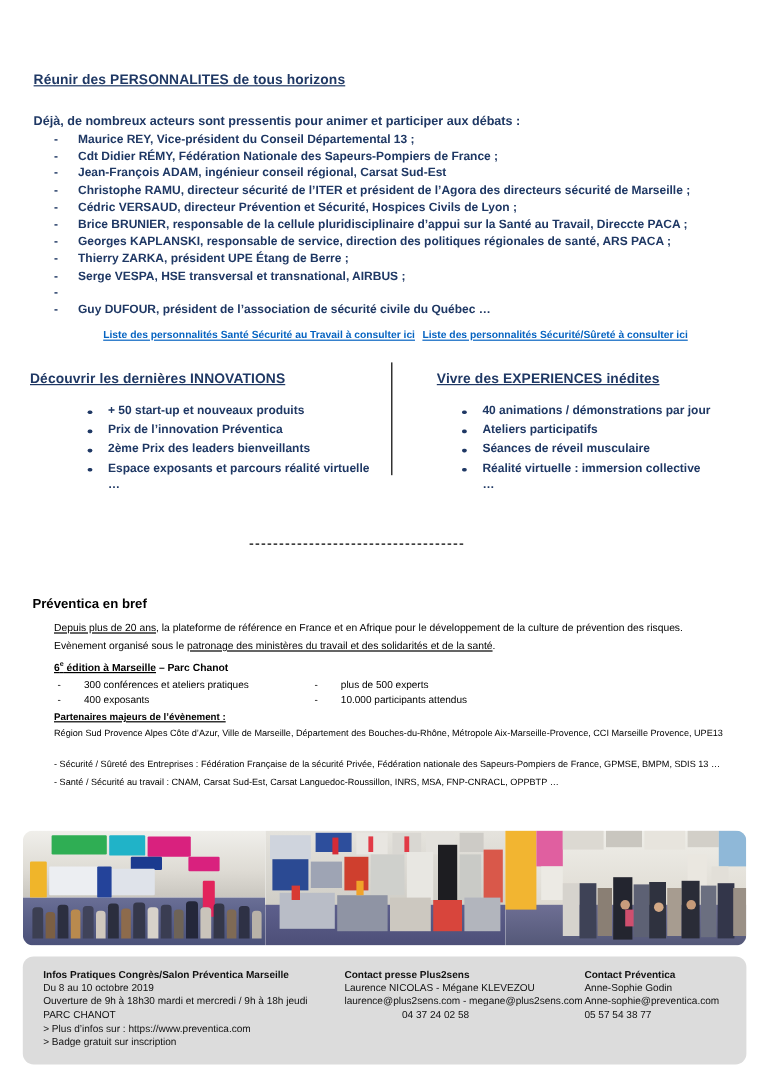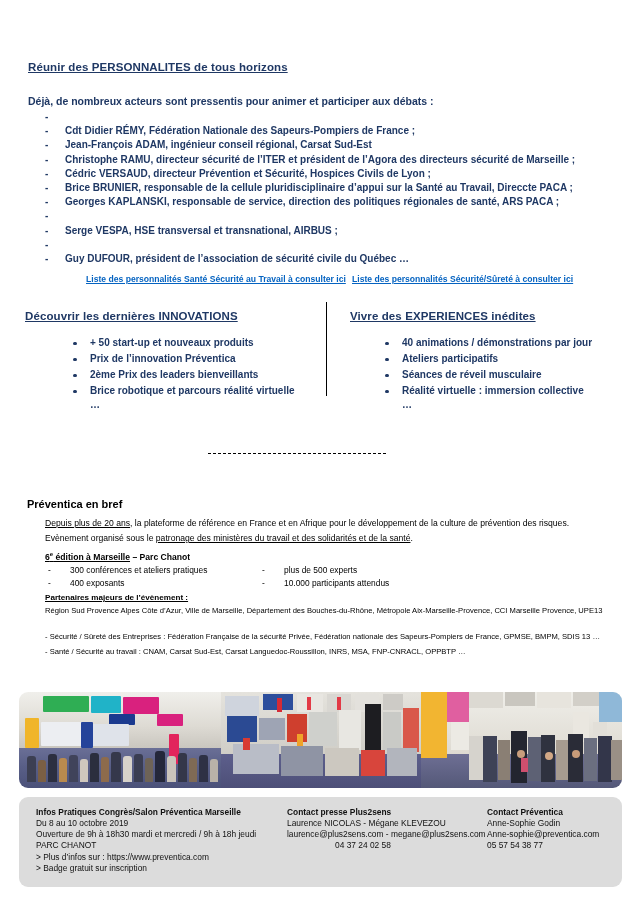--- a/index.html
+++ b/index.html
@@ -272,20 +272,21 @@
 
 <div class="page">
 
   <div class="sec-head" style="left:28px; top:61px;">Réunir des PERSONNALITES de tous horizons</div>
 
   <div class="intro">Déjà, de nombreux acteurs sont pressentis pour animer et participer aux débats :</div>
 
   <div class="dash-list">
     <div class="row">
       <span class="mk">-</span>
+      <span class="tx">Maurice REY, Vice-président du Conseil Départemental 13 ;</span>
     </div>
     <div class="row">
       <span class="mk">-</span>
       <span class="tx">Cdt Didier RÉMY, Fédération Nationale des Sapeurs-Pompiers de France ;</span>
     </div>
     <div class="row">
       <span class="mk">-</span>
       <span class="tx">Jean-François ADAM, ingénieur conseil régional, Carsat Sud-Est</span>
     </div>
     <div class="row">
@@ -299,20 +300,21 @@
     <div class="row">
       <span class="mk">-</span>
       <span class="tx">Brice BRUNIER, responsable de la cellule pluridisciplinaire d’appui sur la Santé au Travail, Direccte PACA ;</span>
     </div>
     <div class="row">
       <span class="mk">-</span>
       <span class="tx">Georges KAPLANSKI, responsable de service, direction des politiques régionales de santé, ARS PACA ;</span>
     </div>
     <div class="row">
       <span class="mk">-</span>
+      <span class="tx">Thierry ZARKA, président UPE Étang de Berre ;</span>
     </div>
     <div class="row">
       <span class="mk">-</span>
       <span class="tx">Serge VESPA, HSE transversal et transnational, AIRBUS ;</span>
     </div>
     <div class="row">
       <span class="mk">-</span>
     </div>
     <div class="row">
       <span class="mk">-</span>
@@ -333,30 +335,30 @@
     <div class="b">
       <span class="dot"></span>
       <span class="tx">Prix de l’innovation Préventica</span>
     </div>
     <div class="b">
       <span class="dot"></span>
       <span class="tx">2ème Prix des leaders bienveillants</span>
     </div>
     <div class="b">
       <span class="dot"></span>
-      <span class="tx">Brice robotique et parcours réalité virtuelle</span>
+      <span class="tx">Espace exposants et parcours réalité virtuelle</span>
     </div>
     <div class="ell">
       <span class="tx">…</span>
     </div>
   </div>
 
   <div class="col-divider"></div>
 
-  <div class="sec-head" style="left:350px; top:310px;">Vivre des EXPERIENCES inédites</div>
+  <div class="sec-head" style="left:364px; top:310px;">Vivre des EXPERIENCES inédites</div>
 
   <div class="bullets" style="left:385px; top:337px;">
     <div class="b">
       <span class="dot"></span>
       <span class="tx">40 animations / démonstrations par jour</span>
     </div>
     <div class="b">
       <span class="dot"></span>
       <span class="tx">Ateliers participatifs</span>
     </div>

